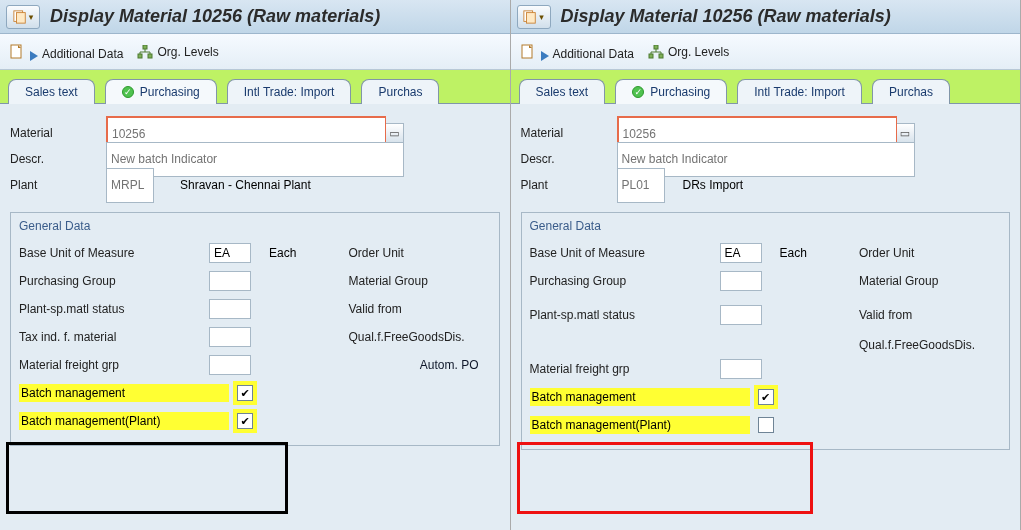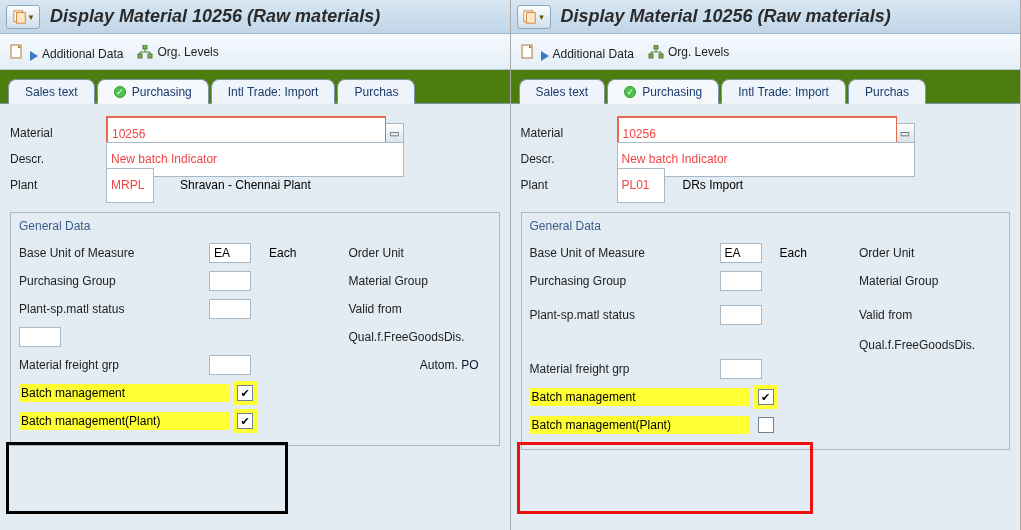--- a/index.html
+++ b/index.html
@@ -58,24 +58,24 @@
   .tb-group { display:flex; align-items:flex-end; gap:4px; }
   .icon-box {
     width:18px;height:18px;display:inline-flex;align-items:center;justify-content:center;
   }
   .arrow-right {
     width:0;height:0;border-top:5px solid transparent;border-bottom:5px solid transparent;
     border-left:8px solid #3b7bbf;
   }
   .toolbar-link { color:#222; }
   .tabstrip {
-    background: #4d7c0f;
+    background: #bef264;
     padding: 8px 8px 0 8px;
     display: flex;
-    gap: 0;
+    gap: 8px;
   }
   .tab {
     border: 1px solid #8196a8;
     border-bottom: none;
     border-top-left-radius: 8px;
     border-top-right-radius: 8px;
     padding: 5px 16px;
     background: #eef4f9;
     color: #1a3b6e;
     font-size: 12px;
@@ -97,21 +97,21 @@
     background: #e3ecf3;
     border-top: 1px solid #8196a8;
     flex:1;
     padding: 16px 10px 10px 10px;
     overflow:hidden;
   }
   .row { display:flex; align-items:center; height:26px; }
   .lbl { width: 96px; color:#222; }
   .inp {
     background:#fff;border:1px solid #a7b8c6;height:35px;
-    padding:0 4px;font-family:inherit;font-size:12px;color:#ef4444;
+    padding:0 4px;font-family:inherit;font-size:12px;color:#737373;
   }
   .inp.required { border:2px solid #e76b4a; border-right-width:1px; border-bottom-width:1px;}
   .search-help {
     width:18px;height:20px;background:linear-gradient(#fff,#d8e3ec);
     border:1px solid #a7b8c6;border-left:none;
     display:inline-flex;align-items:center;justify-content:center;
     color:#555;font-size:11px;
   }
   .groupbox {
     border:1px solid #a7b8c6;
@@ -232,20 +232,21 @@
         <span class="gd-lbl">Purchasing Group</span>
         <span class="gd-inp"></span>
         <span class="right-col">Material Group</span>
       </div>
       <div class="gd-row">
         <span class="gd-lbl">Plant-sp.matl status</span>
         <span class="gd-inp"></span>
         <span class="right-col">Valid from</span>
       </div>
       <div class="gd-row">
+        <span class="gd-lbl">Tax ind. f. material</span>
         <span class="gd-inp"></span>
         <span class="right-col">Qual.f.FreeGoodsDis.</span>
       </div>
       <div class="gd-row">
         <span class="gd-lbl">Material freight grp</span>
         <span class="gd-inp"></span>
         <span class="right-col grey">Autom. PO</span>
       </div>
 
       <div class="chkrow">

